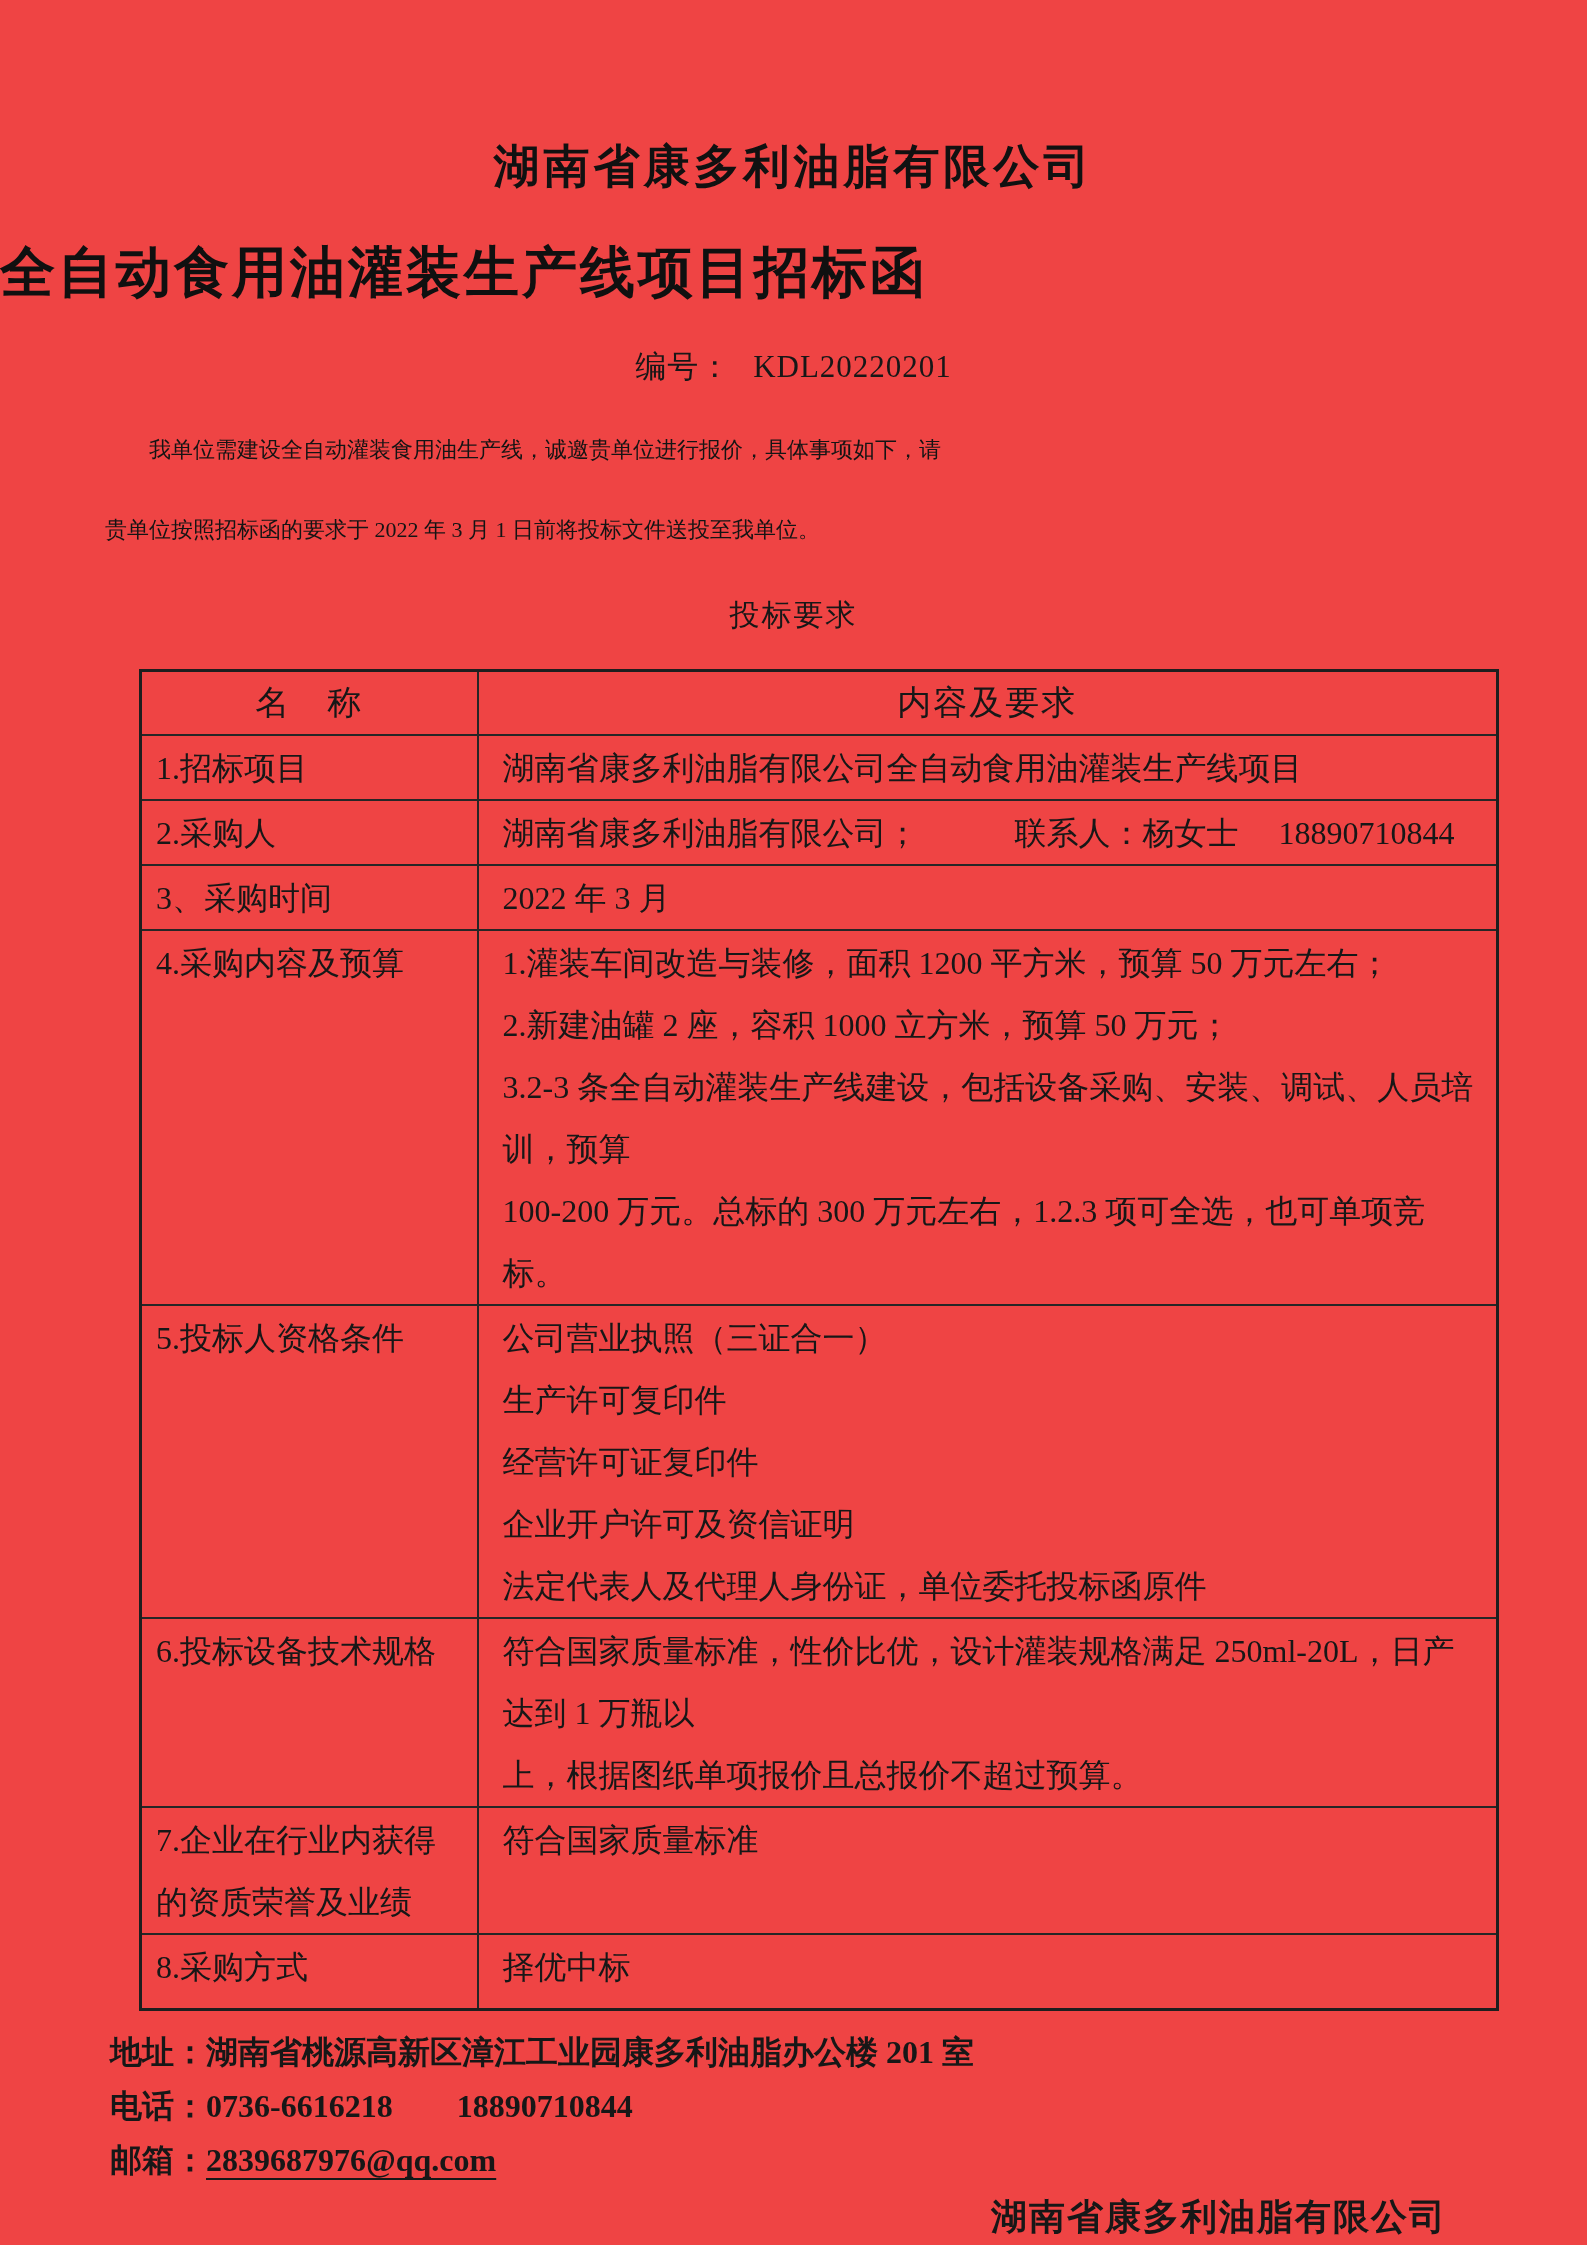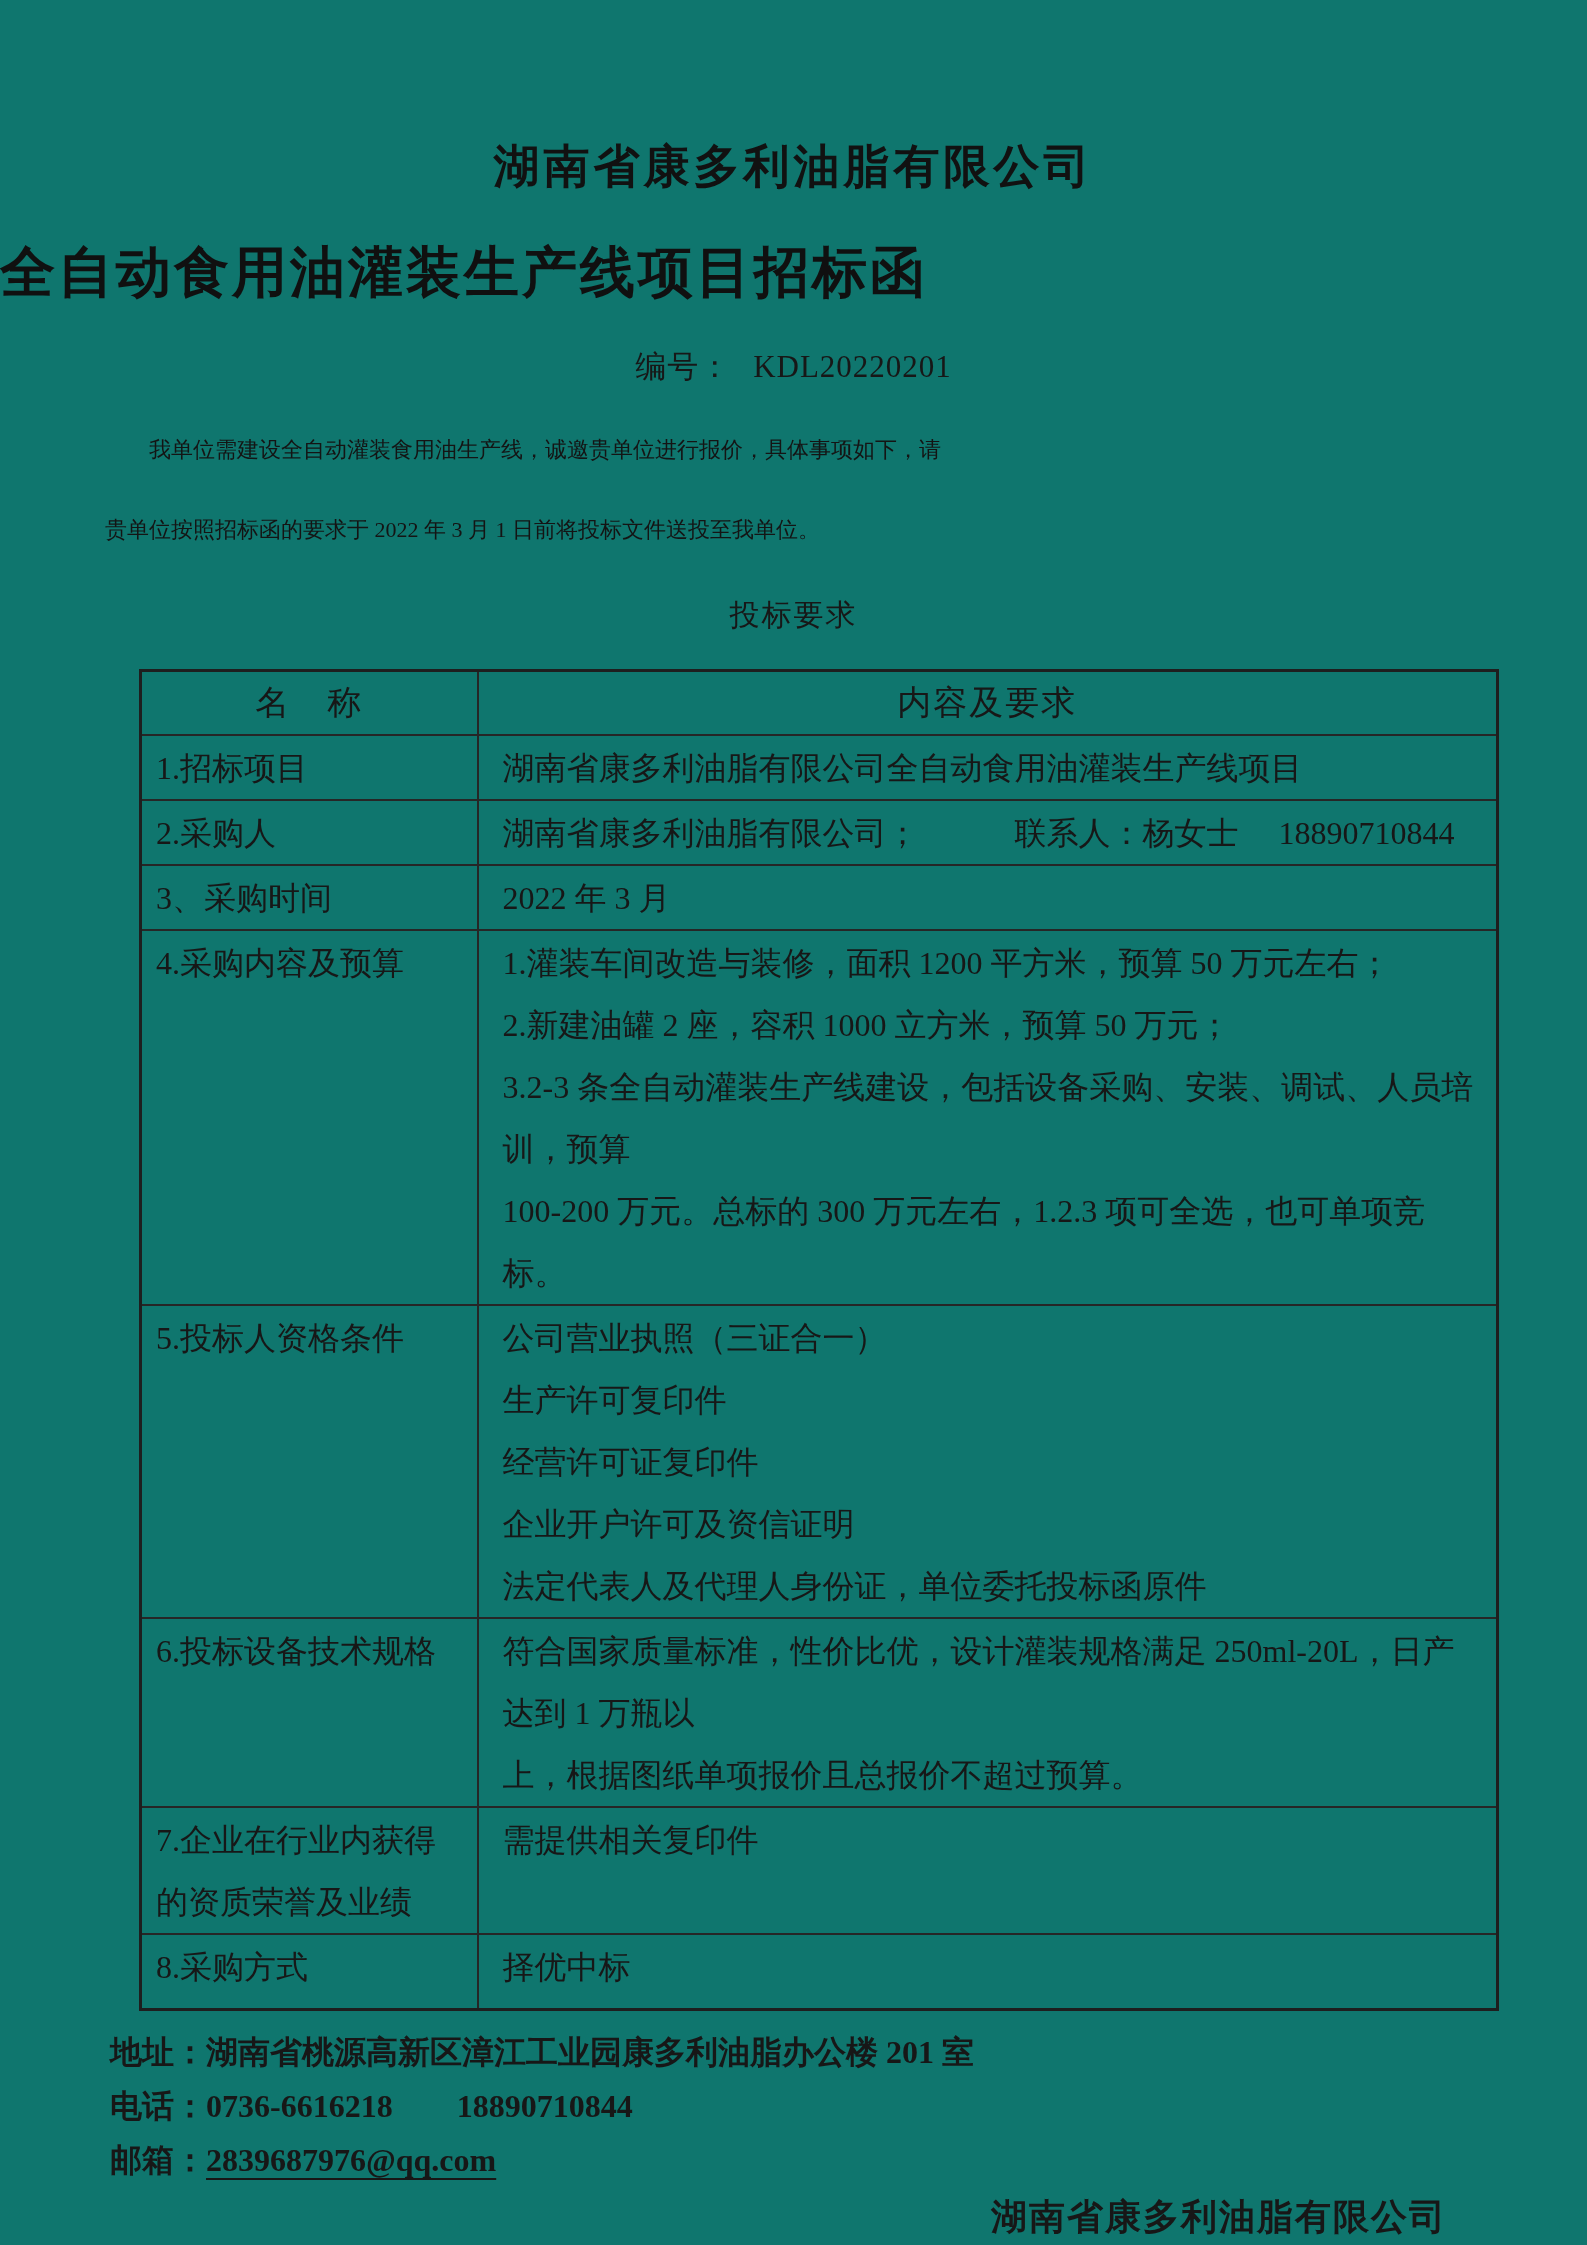--- a/index.html
+++ b/index.html
@@ -2,21 +2,21 @@
 <html><head>
 <meta charset="utf-8">
 <style>
   * { margin: 0; padding: 0; box-sizing: border-box; }
   html, body { background: #ffffff; }
   .page {
     position: relative;
     width: 1587px;
     height: 2245px;
     margin: 0 auto;
-    background: #0f766e;
+    background: #ef4444;
     color: #171717;
     font-family: "Liberation Serif", "DejaVu Serif", serif;
     overflow: hidden;
   }
   .title1 {
     padding-top: 143px;
     text-align: center;
     font-family: "Liberation Sans", "DejaVu Sans", sans-serif;
     font-weight: 700;
     font-size: 46px;
@@ -175,21 +175,21 @@
 企业开户许可及资信证明
 法定代表人及代理人身份证，单位委托投标函原件</td>
       </tr>
       <tr class="row-6">
         <td class="name-cell">6.投标设备技术规格</td>
         <td class="content-cell">符合国家质量标准，性价比优，设计灌装规格满足 250ml-20L，日产达到 1 万瓶以
 上，根据图纸单项报价且总报价不超过预算。</td>
       </tr>
       <tr class="row-7">
         <td class="name-cell">7.企业在行业内获得的资质荣誉及业绩</td>
-        <td class="content-cell">需提供相关复印件</td>
+        <td class="content-cell">符合国家质量标准</td>
       </tr>
       <tr class="row-8">
         <td class="name-cell">8.采购方式</td>
         <td class="content-cell">择优中标</td>
       </tr>
     </tbody>
   </table>
 
   <div class="contact-block">
     <div class="contact-lines">

